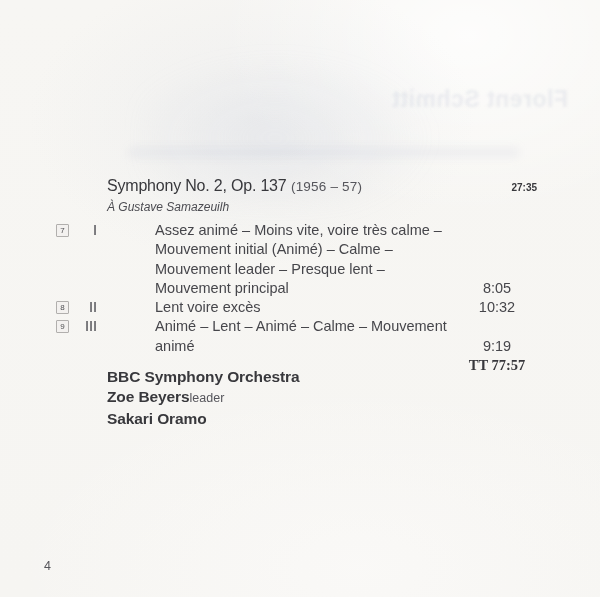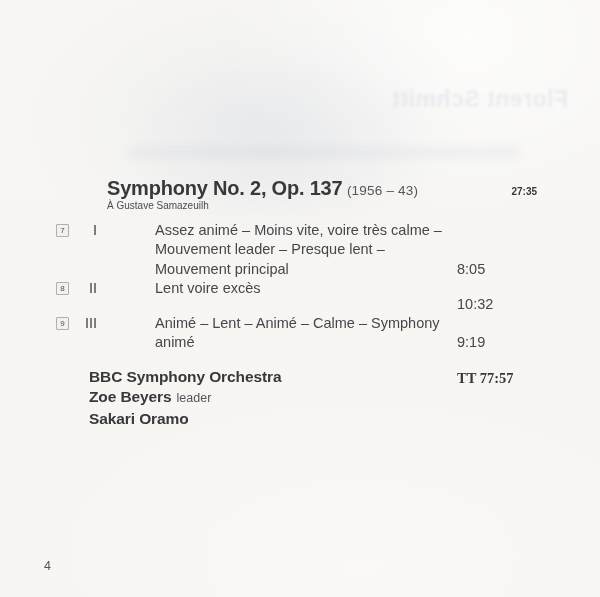--- a/index.html
+++ b/index.html
@@ -64,61 +64,62 @@
   .work-header {
     position: absolute;
     left: 107px;
     top: 177px;
     width: 430px; 
     display: flex;
     justify-content: space-between;
     align-items: baseline;
   }
   .work-title {
-    font-weight: bold;
-    font-size: 20px;
+    font-weight: normal;
+    font-size: 16px;
     color: #38383c;
     letter-spacing: -0.2px;
   }
   .work-years {
     font-weight: normal;
     font-size: 13.5px;
     color: #55555b;
     letter-spacing: 0.2px;
   }
   .work-duration {
     font-weight: bold;
     font-size: 10px;
     color: #38383c;
   }
   .dedication {
     position: absolute;
     left: 107px;
     top: 200px;
-    font-size: 10px;
+    font-size: 12px;
     color: #4b4b51;
+    font-style: italic;
   }
 
   
   .tracklist {
     position: absolute;
     left: 0;
     top: 221px;
     width: 537px; 
     font-size: 14.5px;
     line-height: 19.3px;
   }
   .trow {
     display: grid;
     grid-template-columns: 56px 14px 12px 15px 10px 1fr 80px;
   }
   .c-box   { grid-column: 2; }
   .c-roman { grid-column: 4; text-align: right; color: #46464b; }
   .c-text  { grid-column: 6; color: #46464b; margin-left: 48px; }
-  .c-time  { grid-column: 7; text-align: left; color: #46464b; align-self: end; margin-top: 16px; }
+  .c-time  { grid-column: 7; text-align: center; color: #46464b; align-self: end; }
   .track-box {
     display: block;
     width: 13px;
     height: 13px;
     margin-top: 3px;
     box-sizing: border-box;
     border: 1px solid #b1afad;
     border-radius: 1px;
     background: #f3f1ef;
     color: #4f4f52;
@@ -128,35 +129,34 @@
   }
   .tt-time {
     font-weight: bold;
     color: #38383c;
     font-family: Liberation Serif, serif;
   }
 
   
   .performers {
     position: absolute;
-    left: 89px;
+    left: 107px;
     top: 367px;
     line-height: 19.8px;
   }
   .performer-name {
     font-weight: bold;
     font-size: 15.5px;
     color: #38383c;
     letter-spacing: -0.1px;
   }
   .performer-role {
     font-weight: normal;
     font-size: 12.5px;
     color: #55555b;
-    margin-left: 5px;
   }
 
   
   .page-number {
     position: absolute;
     left: 44px;
     top: 559px;
     font-size: 12.5px;
     color: #55555a;
   }
@@ -166,35 +166,36 @@
 
 <div class="page">
 
   <div class="ghost-photo"></div>
   <div class="ghost-title">Florent Schmitt</div>
   <div class="ghost-streak-1"></div>
 
   <div class="work-header">
     <div>
       <span class="work-title">Symphony No. 2, Op. 137</span>
-      <span class="work-years">(1956 – 43)</span>
+      <span class="work-years">(1956 – 57)</span>
     </div>
     <span class="work-duration">27:35</span>
   </div>
   <div class="dedication">À Gustave Samazeuilh</div>
 
   <div class="tracklist">
 
     <div class="trow">
       <div class="c-box">
         <span class="track-box">7</span>
       </div>
       <div class="c-roman">I</div>
       <div class="c-text">
         <div>Assez animé – Moins vite, voire très calme –</div>
+        <div>Mouvement initial (Animé) – Calme –</div>
         <div>Mouvement leader – Presque lent – Mouvement principal</div>
       </div>
       <div class="c-time">8:05</div>
     </div>
 
     <div class="trow">
       <div class="c-box">
         <span class="track-box">8</span>
       </div>
       <div class="c-roman">II</div>
@@ -203,21 +204,21 @@
       </div>
       <div class="c-time">10:32</div>
     </div>
 
     <div class="trow">
       <div class="c-box">
         <span class="track-box">9</span>
       </div>
       <div class="c-roman">III</div>
       <div class="c-text">
-        <div>Animé – Lent – Animé – Calme – Symphony animé</div>
+        <div>Animé – Lent – Animé – Calme – Mouvement animé</div>
       </div>
       <div class="c-time">9:19</div>
     </div>
 
     <div class="trow">
       <div class="c-time tt-time">TT 77:57</div>
     </div>
 
   </div>
 

